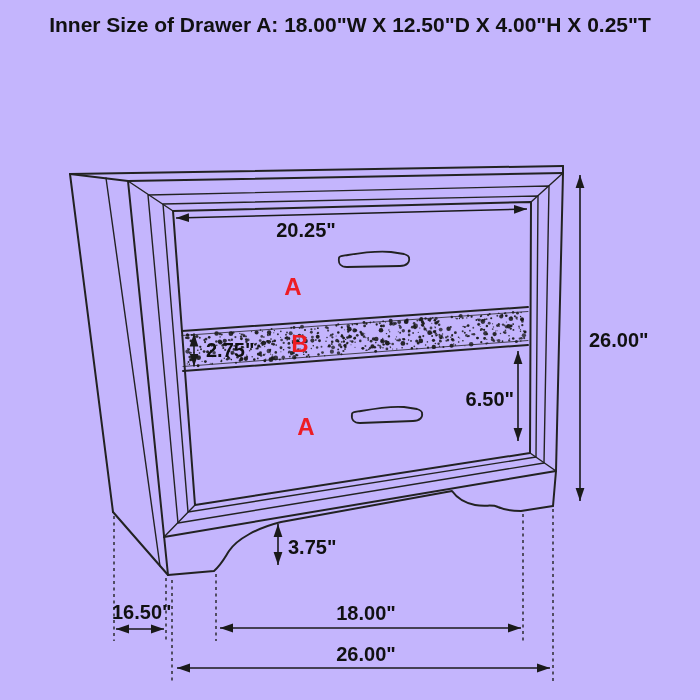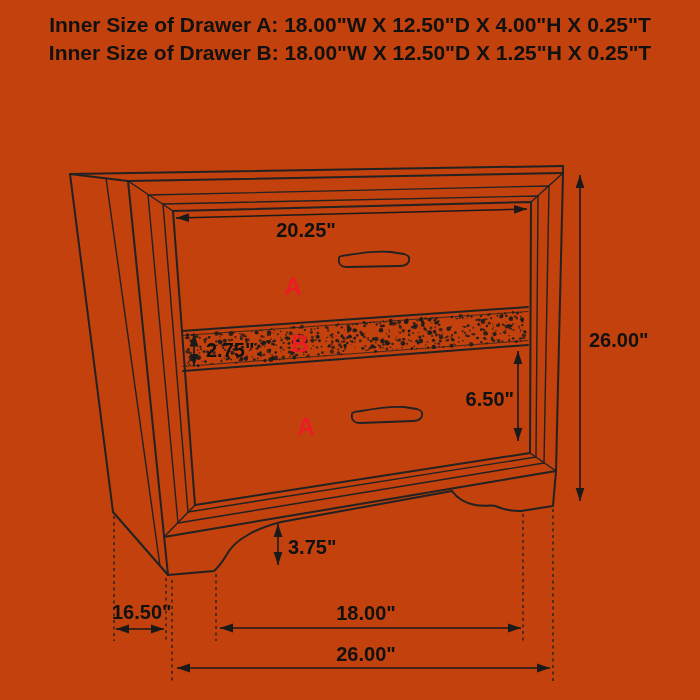--- a/index.html
+++ b/index.html
@@ -1,36 +1,35 @@
 <!DOCTYPE html>
 <html><head>
 <meta charset="utf-8">
 <style>
   html,body{margin:0;padding:0;background:#fff;}
   #stage{
-    position:relative;width:700px;height:700px;background:#c2410c;
+    position:relative;width:700px;height:700px;background:#c4b5fd;
     font-family:"Liberation Sans", sans-serif;overflow:hidden;
   }
   #header{
     position:absolute;top:11px;left:0;width:700px;text-align:center;
     font-weight:bold;font-size:21px;line-height:28px;color:#111;
     letter-spacing:0;
   }
   svg{position:absolute;top:0;left:0;}
   .dimtext{font-family:"Liberation Sans",sans-serif;font-weight:bold;font-size:20px;fill:#111;}
   .redletter{font-family:"Liberation Sans",sans-serif;font-weight:bold;font-size:24px;}
 </style>
 </head>
 <body>
 
 <div id="stage">
 
   <div id="header">
     <div>Inner Size of Drawer A: 18.00"W X 12.50"D X 4.00"H X 0.25"T</div>
-    <div>Inner Size of Drawer B: 18.00"W X 12.50"D X 1.25"H X 0.25"T</div>
   </div>
 
   <svg width="700" height="700" viewBox="0 0 700 700">
     <defs>
       <marker id="ah" markerUnits="userSpaceOnUse" markerWidth="14" markerHeight="10" refX="13" refY="5" orient="auto-start-reverse">
         <path d="M13,5 L0,0.6 L0,9.4 Z" fill="#1a1a1a"></path>
       </marker>
     </defs>
 
     <g stroke="#222" fill="none" stroke-linecap="round" stroke-linejoin="round">

